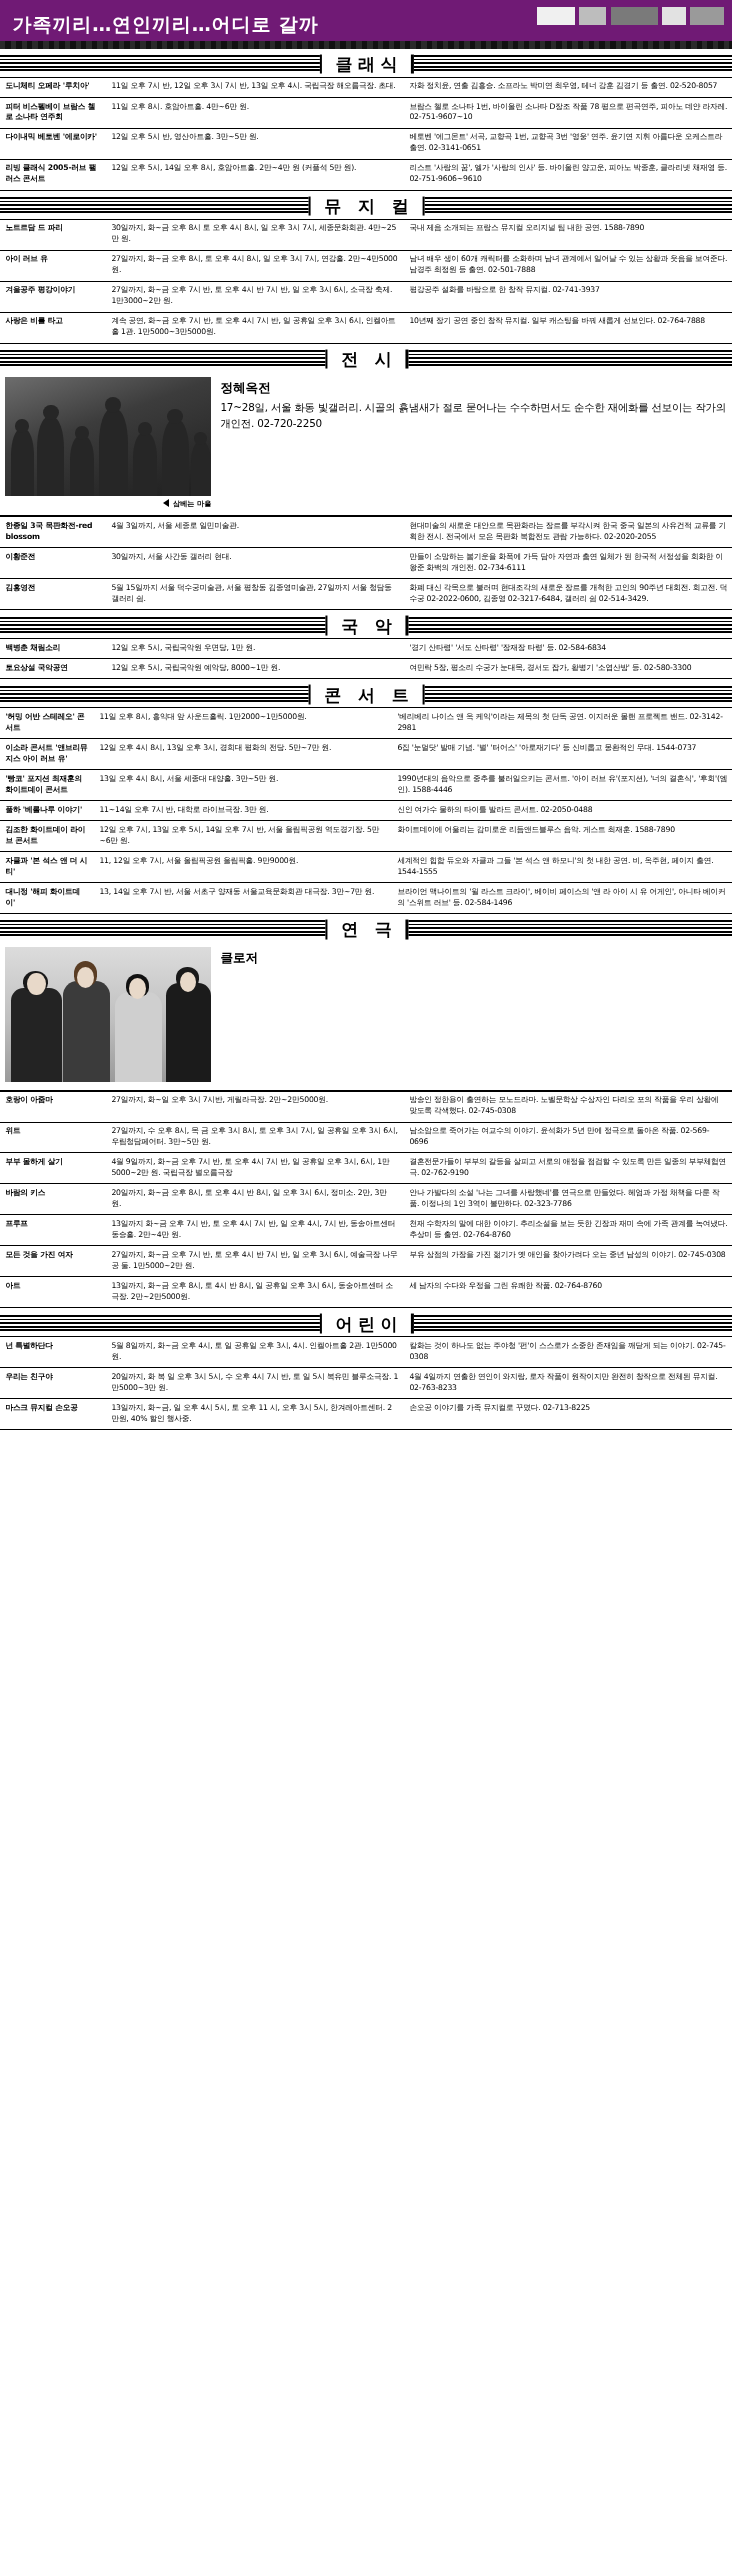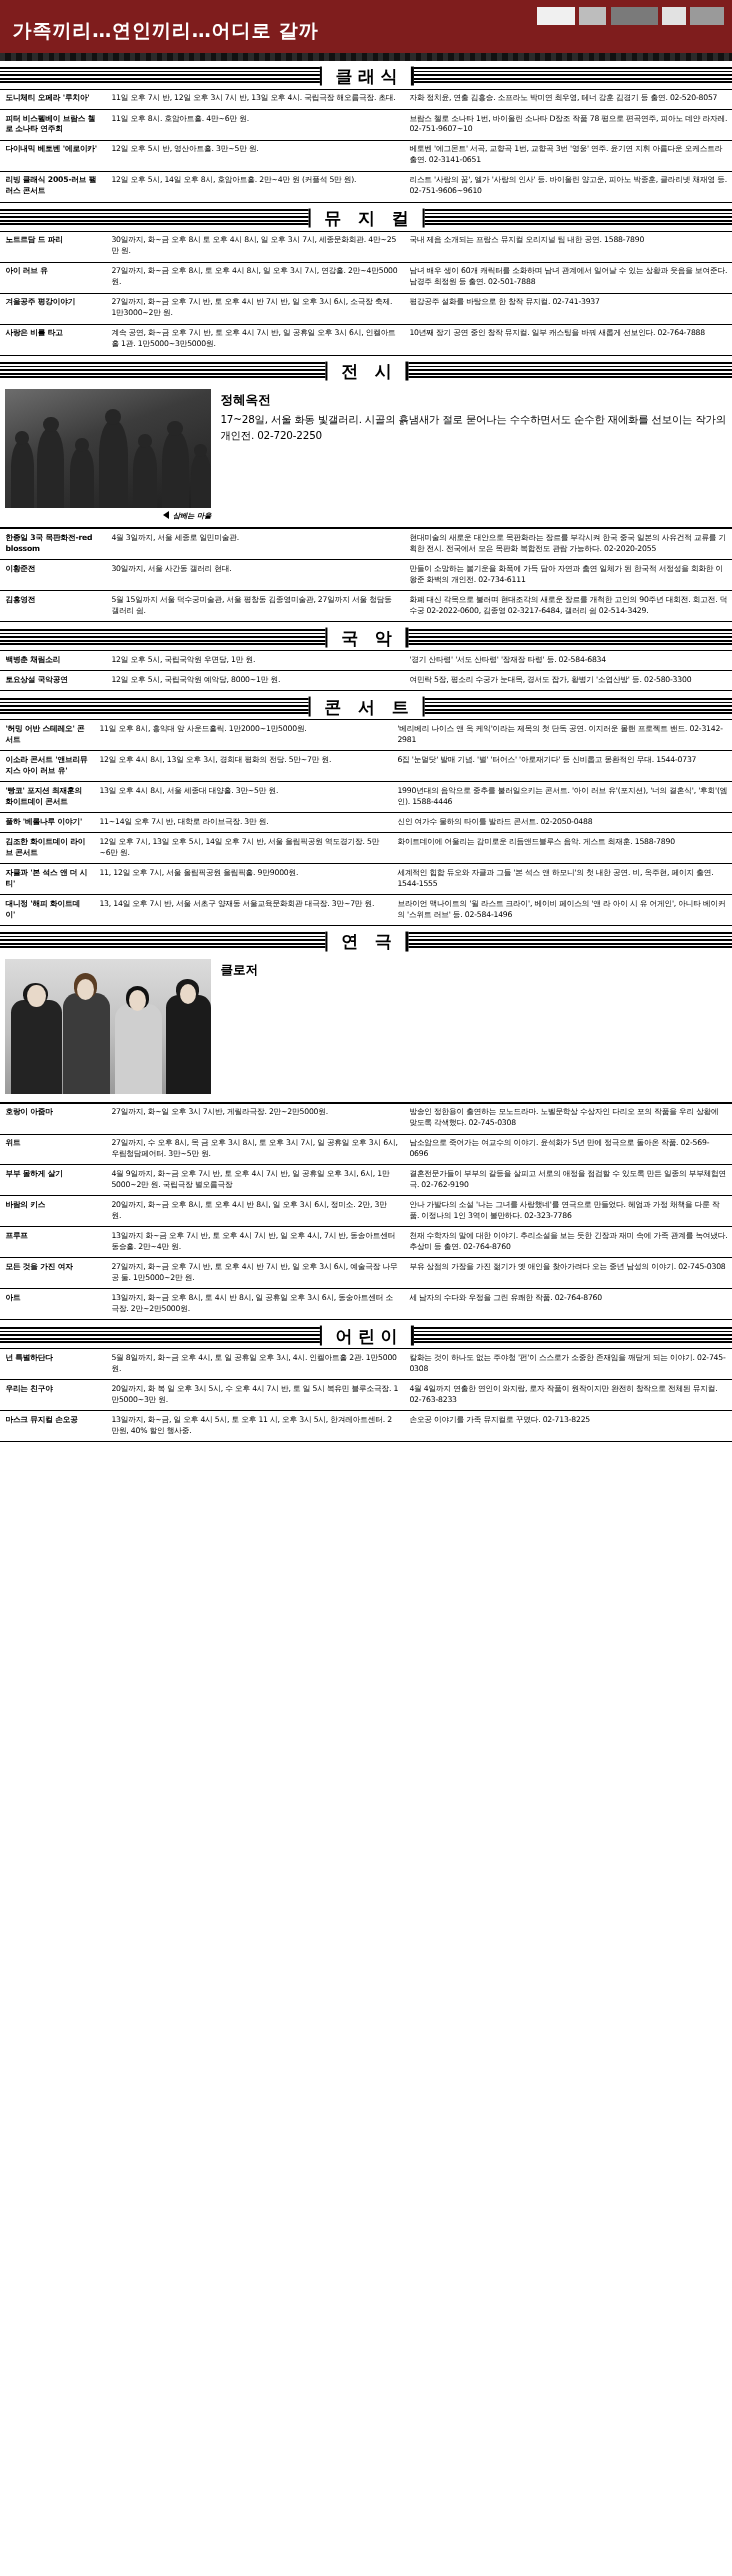--- a/index.html
+++ b/index.html
@@ -13,22 +13,22 @@
     font-family: "DejaVu Sans", "Liberation Sans", sans-serif;
     color: #000;
     font-size: 8px;
     line-height: 1.35;
   }
 
   .page { width: 733px; position: relative; background:#fff; }
 
   
   .masthead {
-    background: #7f1d1d;
-    height: 61px;
+    background: #701a75;
+    height: 49px;
     position: relative;
     display: flex;
     align-items: center;
     padding: 0 12.6px;
     overflow: hidden;
   }
   .masthead-title {
     color: #ffffff;
     font-size: 19px;
     font-weight: bold;
@@ -117,21 +117,20 @@
   .feature {
     display: flex;
     gap: 9px;
     padding: 5.4px 5.4px 7.2px 5.4px;
     border-bottom: 1.8px solid #000;
   }
   .feature-photo {
     width: 206px;
     flex: 0 0 206px;
     position: relative;
-    font-style: italic;
   }
   .photo-box {
     width: 206px;
     height: 119px;
     background: linear-gradient(160deg,#6d6d6d 0%,#3c3c3c 40%,#1e1e1e 100%);
     position: relative;
     overflow: hidden;
   }
   .photo-box.people {
     background: linear-gradient(180deg,#dcdcdc 0%,#bfbfbf 55%,#9a9a9a 100%);

